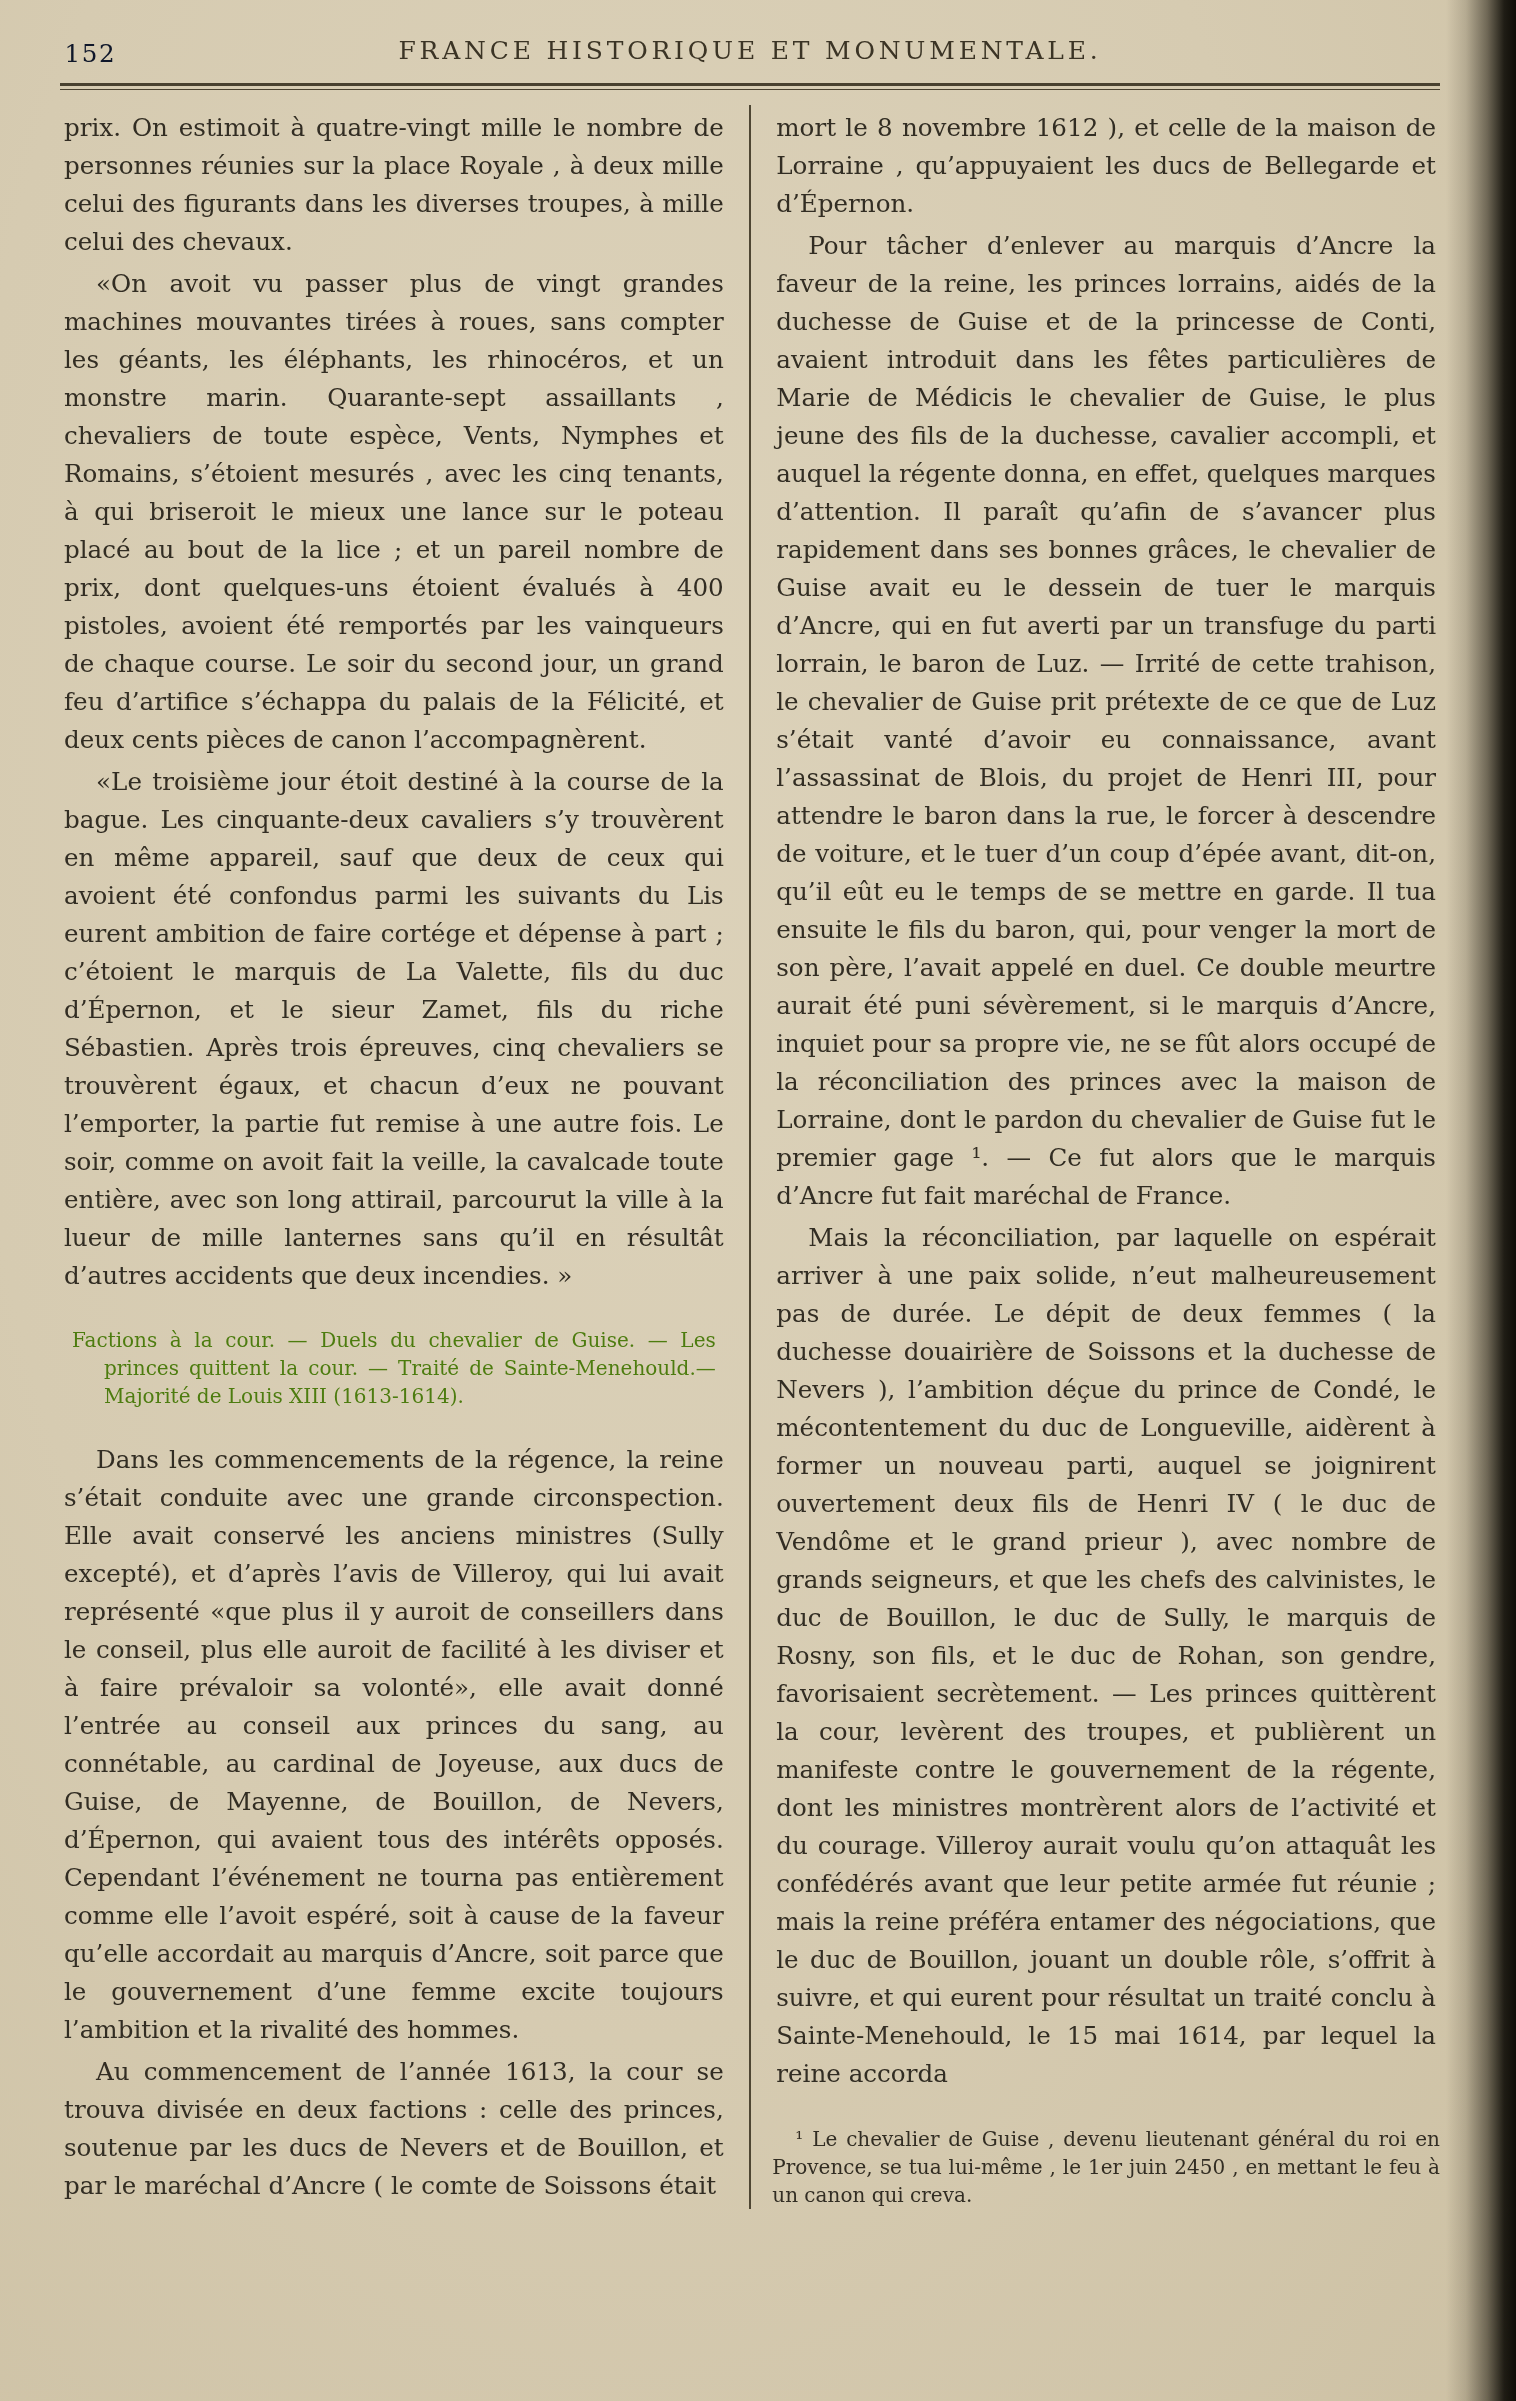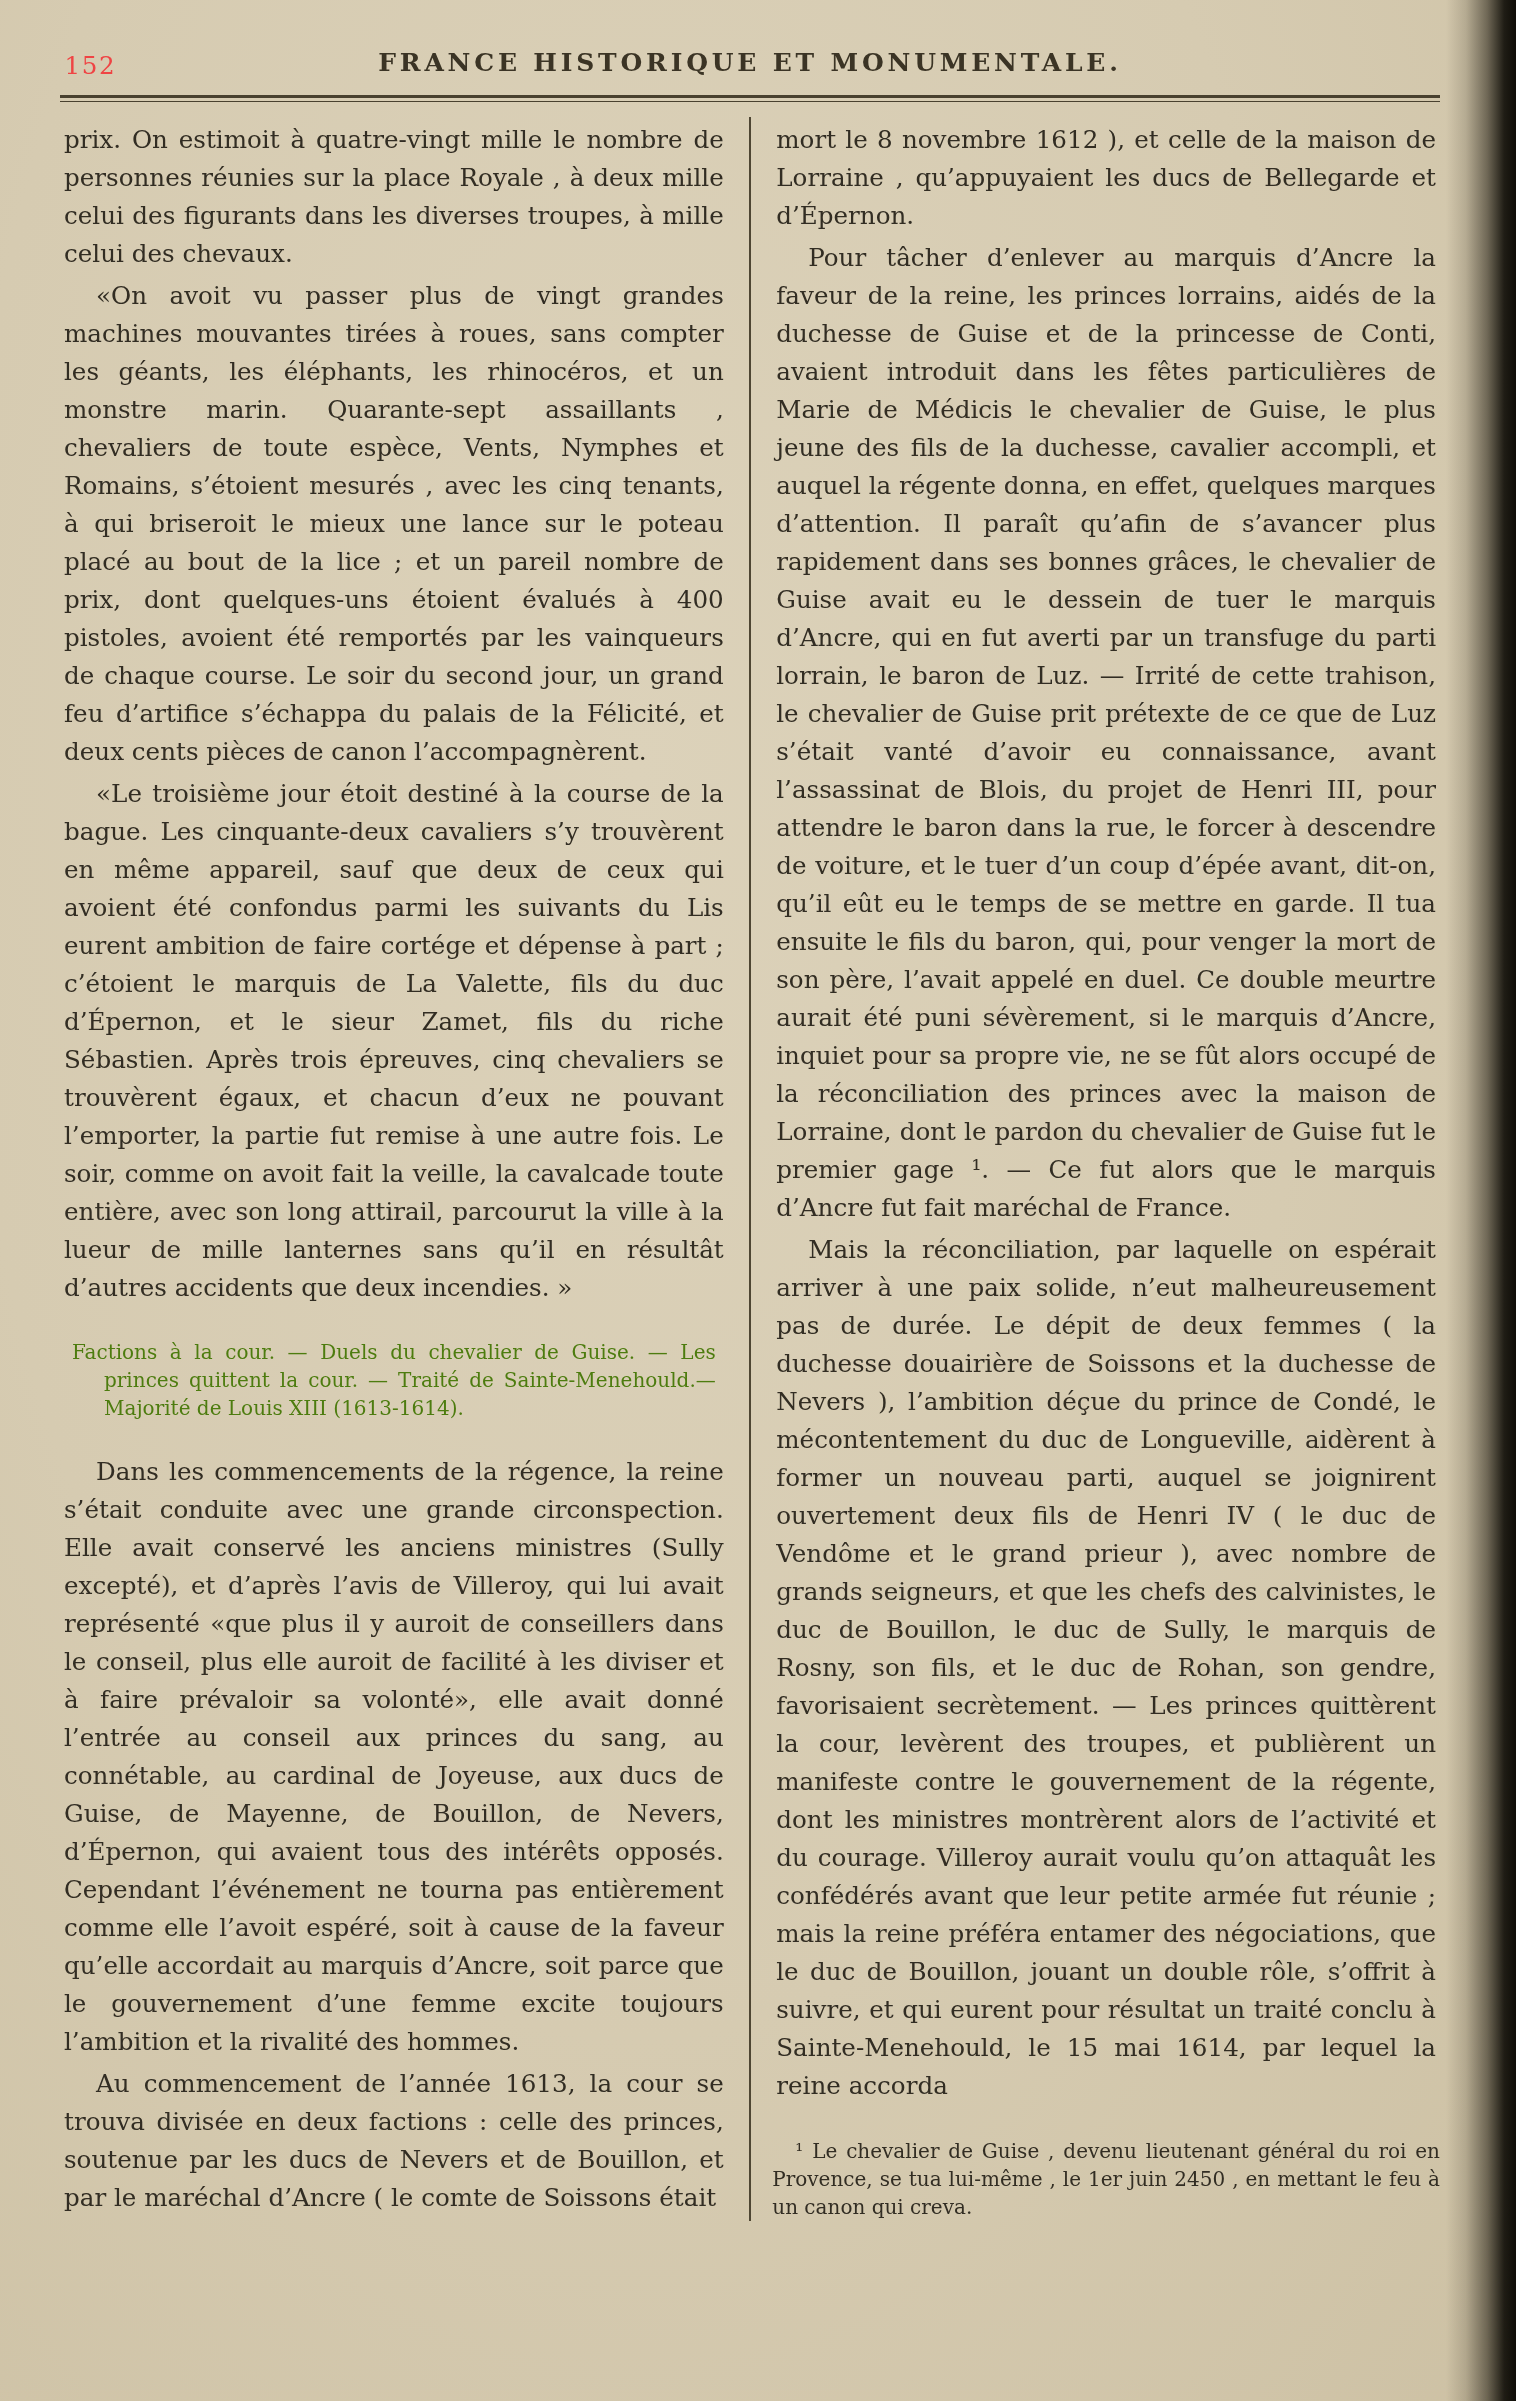--- a/index.html
+++ b/index.html
@@ -33,29 +33,29 @@
       #0d0b06 100%);
     pointer-events: none;
     z-index: 5;
   }
   .page-header { position: relative; height: 46px; }
   .page-number {
     position: absolute;
     left: 4.6px; top: 10.7px;
     font-size: 24.6px;
     letter-spacing: 1.5px;
-    color: #ef4444;
+    color: #0f172a;
     text-align: right;
   }
   .running-title {
-    margin: 12px;
+    margin: 0;
     padding-top: 7.7px;
     text-align: center;
     font-size: 25px;
-    font-weight: bold;
+    font-weight: normal;
     letter-spacing: 3.8px;
     color: #3b3425;
   }
   .header-rule {
     margin-top: 9.2px;
     height: 7px;
     border-top: 3.8px solid #49412f;
     border-bottom: 1.5px solid #49412f;
   }
   .columns {

